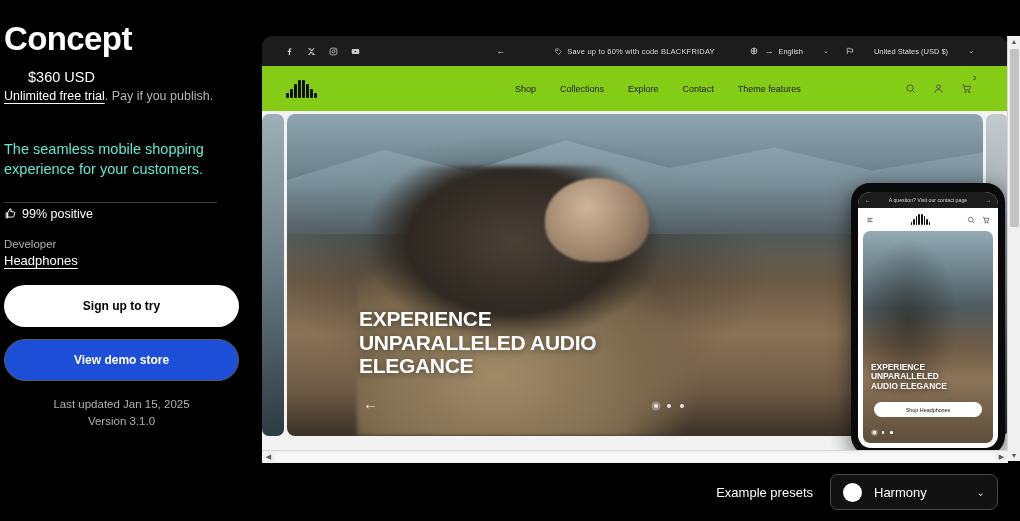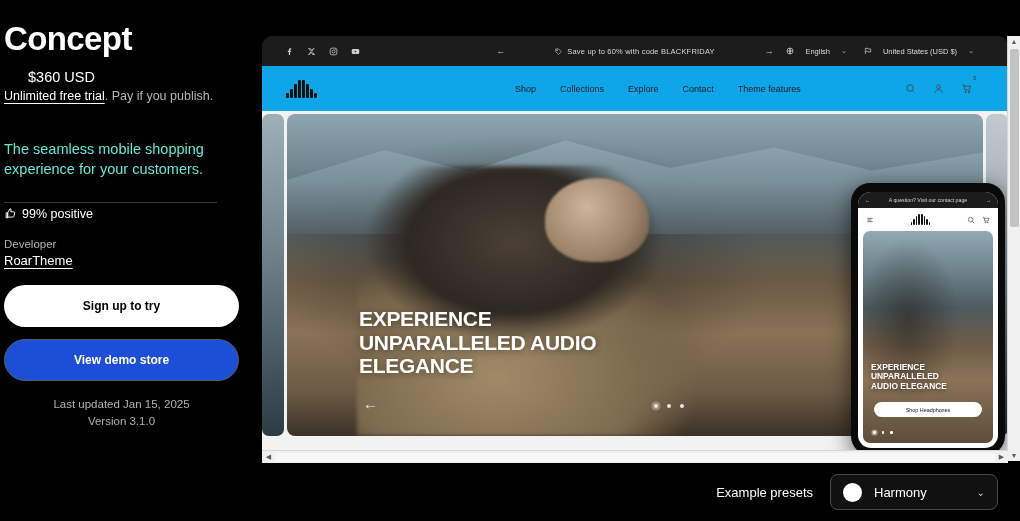--- a/index.html
+++ b/index.html
@@ -72,25 +72,25 @@
     position: absolute; left: 0; right: 0; display: flex;
     align-items: center; justify-content: center; gap: 50px;
     pointer-events: none;
   }
   .announce-msg { display: flex; align-items: center; gap: 5px; font-size: 7.5px; letter-spacing: .2px; }
   .announce-arrow { font-size: 9px; color: #ccc; }
   .locale-group {
     margin-left: auto; display: flex; gap: 17px; align-items: center;
     margin-right: 34px; font-size: 7.5px; color: #dcdcdc;
   }
-  .locale-item { display: flex; align-items: center; gap: 11px; }
+  .locale-item { display: flex; align-items: center; gap: 20px; }
   .chev { font-size: 7px; opacity: .8; }
 
   .store-header {
-    height: 45px; background: #0ea5e9; display: flex; align-items: center;
+    height: 45px; background: #84cc16; display: flex; align-items: center;
     position: relative;
   }
   .brand-logo { margin-left: 24px; display: flex; align-items: flex-end; gap: 1.5px; height: 18px; }
   .brand-logo i { display:block; width: 2.5px; background:#111; border-radius:1px; }
   .store-nav {
     position: absolute; left: 50%; transform: translateX(-42%);
     display: flex; gap: 24px; font-size: 9px; color: #1d1d1d;
   }
   .store-nav span { cursor: pointer; }
   .header-icons {
@@ -263,21 +263,21 @@
     <div class="divider"></div>
 
     <div class="rating-row">
       <svg class="thumb-icon" viewBox="0 0 16 16" fill="none" stroke="#ffffff" stroke-width="1.2">
         <path d="M4.5 7.2v6.1H2.6V7.2zM4.5 7.2l2.9-5.1c.9 0 1.4.6 1.3 1.5l-.4 2.3h3.5c.9 0 1.5.7 1.3 1.5l-.9 4c-.1.6-.6 1-1.2 1H4.5z"></path>
       </svg>
       <span>99% positive</span>
     </div>
 
     <div class="meta-label">Developer</div>
-    <a class="dev-name" href="#">RoarTheme</a>
+    <a class="dev-name" href="#">Headphones</a>
 
     <div class="btn btn-primary">Sign up to try</div>
     <div class="btn btn-secondary">View demo store</div>
 
     <div class="updated">
       <div>Last updated Jan 15, 2025</div>
       <div>Version 3.1.0</div>
     </div>
   </div>
 

